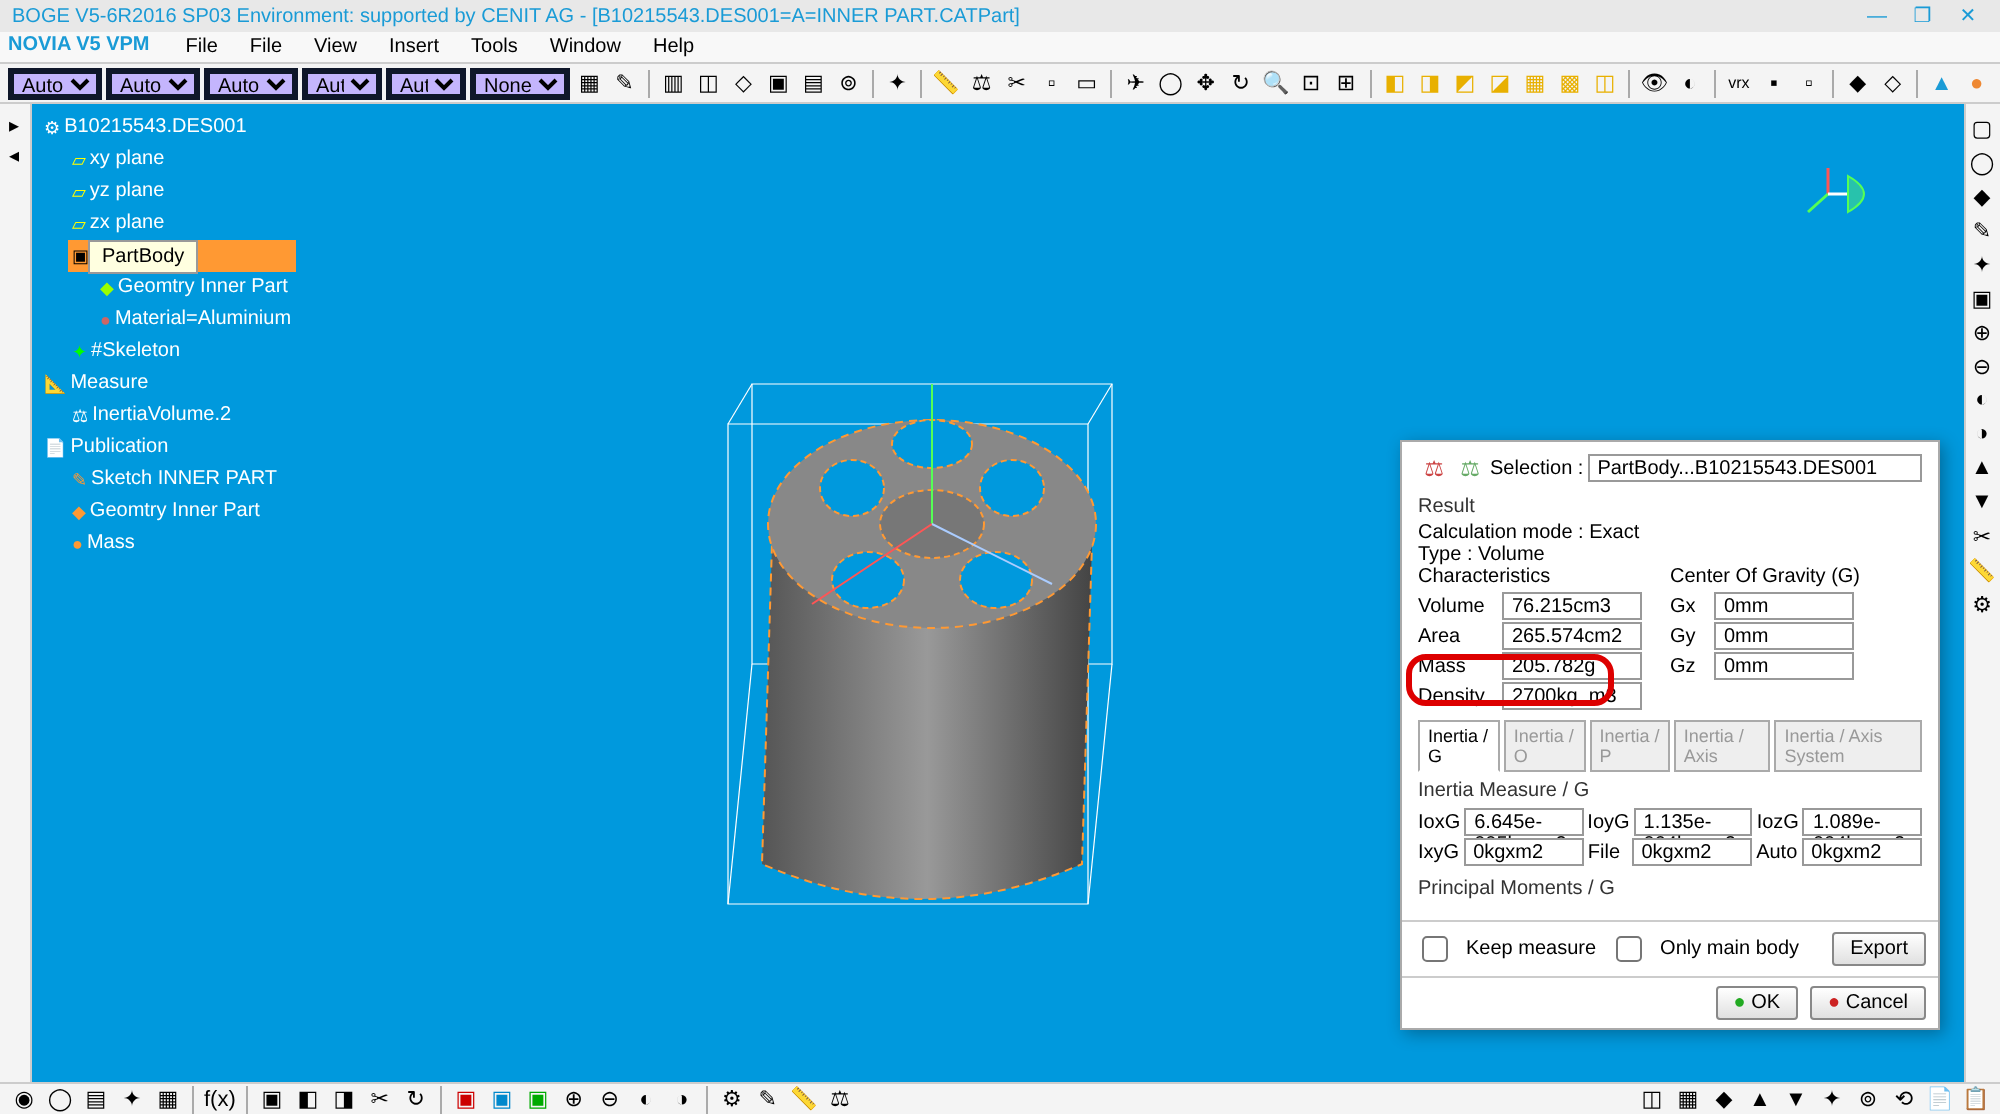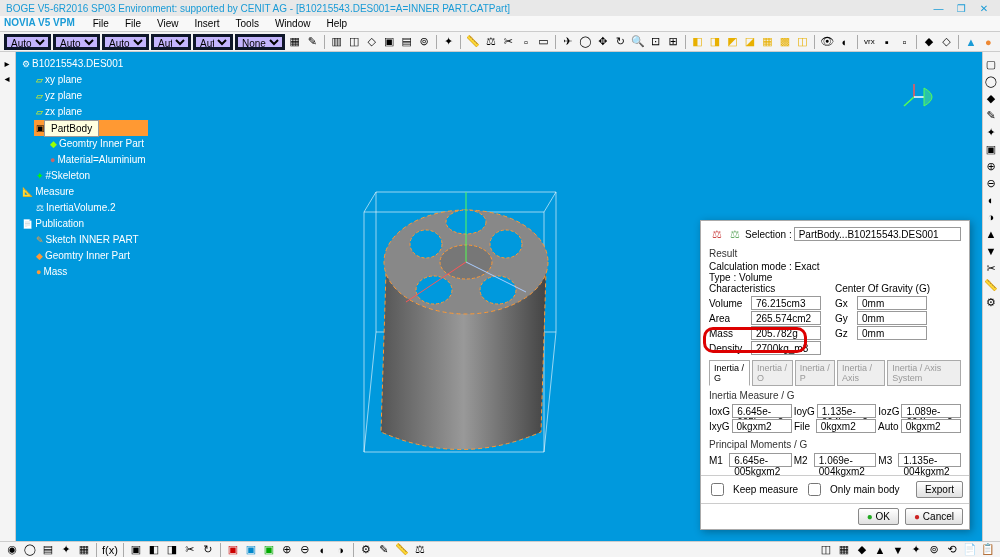--- a/index.html
+++ b/index.html
@@ -484,28 +484,20 @@
         <span style="width:22px">IxyG</span>
           <span class="val" style="width:66px">0kgxm2</span>
         <span style="width:22px">File</span>
           <span class="val" style="width:66px">0kgxm2</span>
         <span style="width:22px">Auto</span>
           <span class="val" style="width:66px">0kgxm2</span>
       </div>
     </div>
     <div class="section">
       <div class="section-hd">Principal Moments / G</div>
-      <div class="row">
-        <span style="width:20px">M1</span>
-          <span class="val" style="width:68px">6.645e-005kgxm2</span>
-        <span style="width:20px">M2</span>
-          <span class="val" style="width:68px">1.069e-004kgxm2</span>
-        <span style="width:20px">M3</span>
-          <span class="val" style="width:68px">1.135e-004kgxm2</span>
-      </div>
     </div>
   </div>
   <div class="dlg-foot">
     <input type="checkbox" style="">
     <span>Keep measure</span>
     <input type="checkbox" style="">
     <span>Only main body</span>
     <span style="flex:1"></span>
     <span class="btn">Export</span>
   </div>

